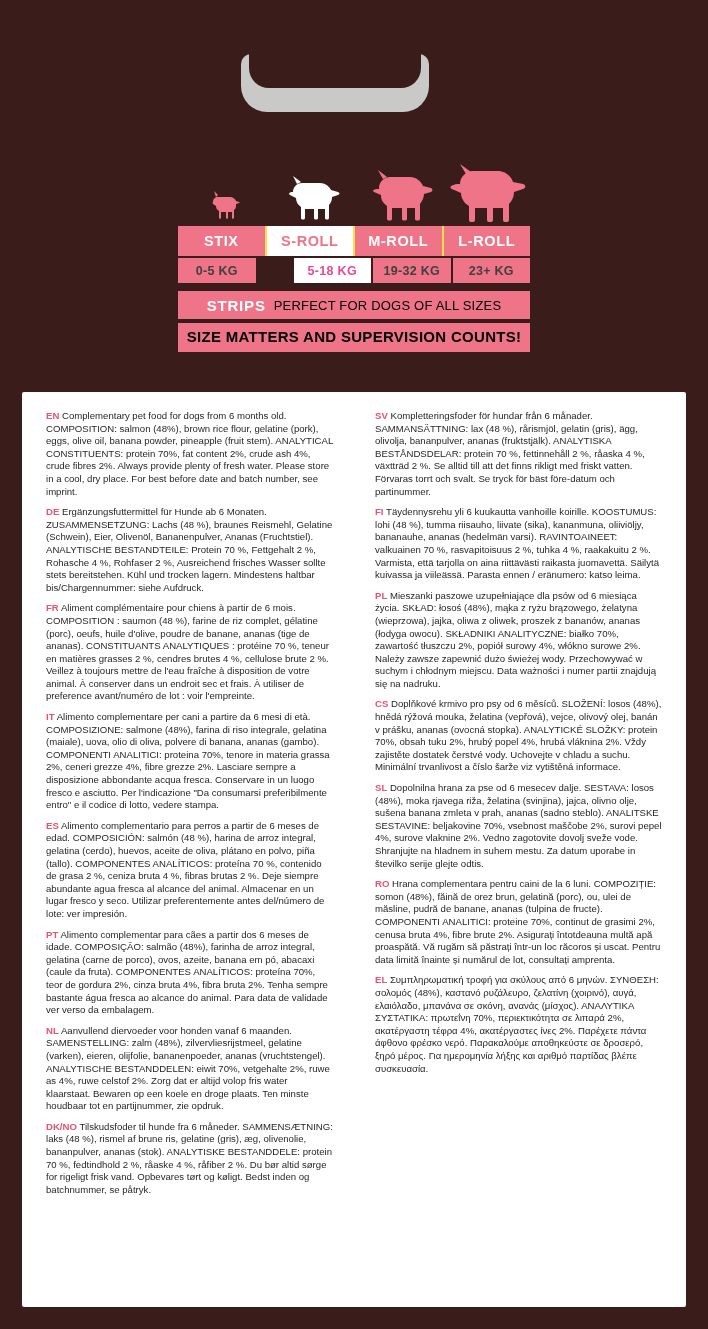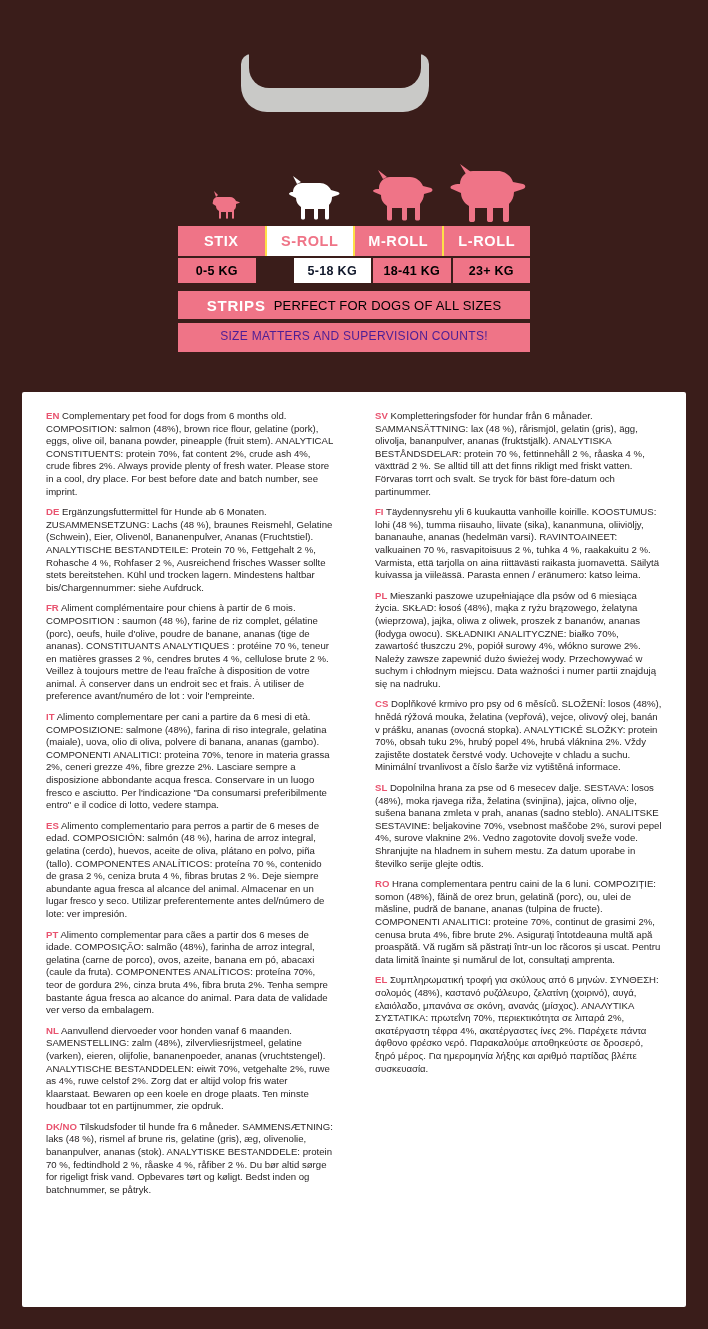--- a/index.html
+++ b/index.html
@@ -85,33 +85,33 @@
     color: #ef7487;
   }
   .weights-row {
     display: flex;
     margin-top: 2px;
   }
   .weight-cell {
     width: 88px;
     height: 25px;
     background: #ef7487;
-    color: #000000;
+    color: #404040;
     font-size: 12.5px;
     font-weight: bold;
     letter-spacing: 0.3px;
     display: flex;
     align-items: center;
     justify-content: center;
     border-right: 2px solid #3a1d1a;
   }
   .weight-cell:last-child { border-right: none; }
   .weight-cell.active {
     background: #ffffff;
-    color: #0f172a;
+    color: #ec4899;
     margin-left: 36px;
   }
   .strips-row {
     margin-top: 8px;
     height: 28px;
     background: #ef7487;
     display: flex;
     align-items: center;
     justify-content: center;
     gap: 8px;
@@ -127,23 +127,23 @@
     font-size: 13px;
     letter-spacing: 0.2px;
   }
   .notice-row {
     margin-top: 4px;
     background: #ef7487;
     padding: 5px 4px 7px 4px;
     text-align: center;
   }
   .notice-row div {
-    color: #4c1d95;
-    font-size: 12px;
-    font-weight: normal;
+    color: #000000;
+    font-size: 15px;
+    font-weight: bold;
     letter-spacing: 0.3px;
     line-height: 17px;
   }
 
   
   .info-panel {
     position: absolute;
     left: 22px;
     top: 392px;
     width: 664px;
@@ -229,21 +229,21 @@
     <div class="labels-row">
       <div class="label-cell">STIX</div>
       <div class="label-cell active">S-ROLL</div>
       <div class="label-cell">M-ROLL</div>
       <div class="label-cell">L-ROLL</div>
     </div>
 
     <div class="weights-row">
       <div class="weight-cell">0-5 KG</div>
       <div class="weight-cell active">5-18 KG</div>
-      <div class="weight-cell">18-41 KG</div>
+      <div class="weight-cell">19-32 KG</div>
       <div class="weight-cell">23+ KG</div>
     </div>
 
     <div class="strips-row">
       <span class="strips-title">STRIPS</span>
       <span class="strips-sub">PERFECT FOR DOGS OF ALL SIZES</span>
     </div>
 
     <div class="notice-row">
       <div>SIZE MATTERS AND SUPERVISION COUNTS!</div>

